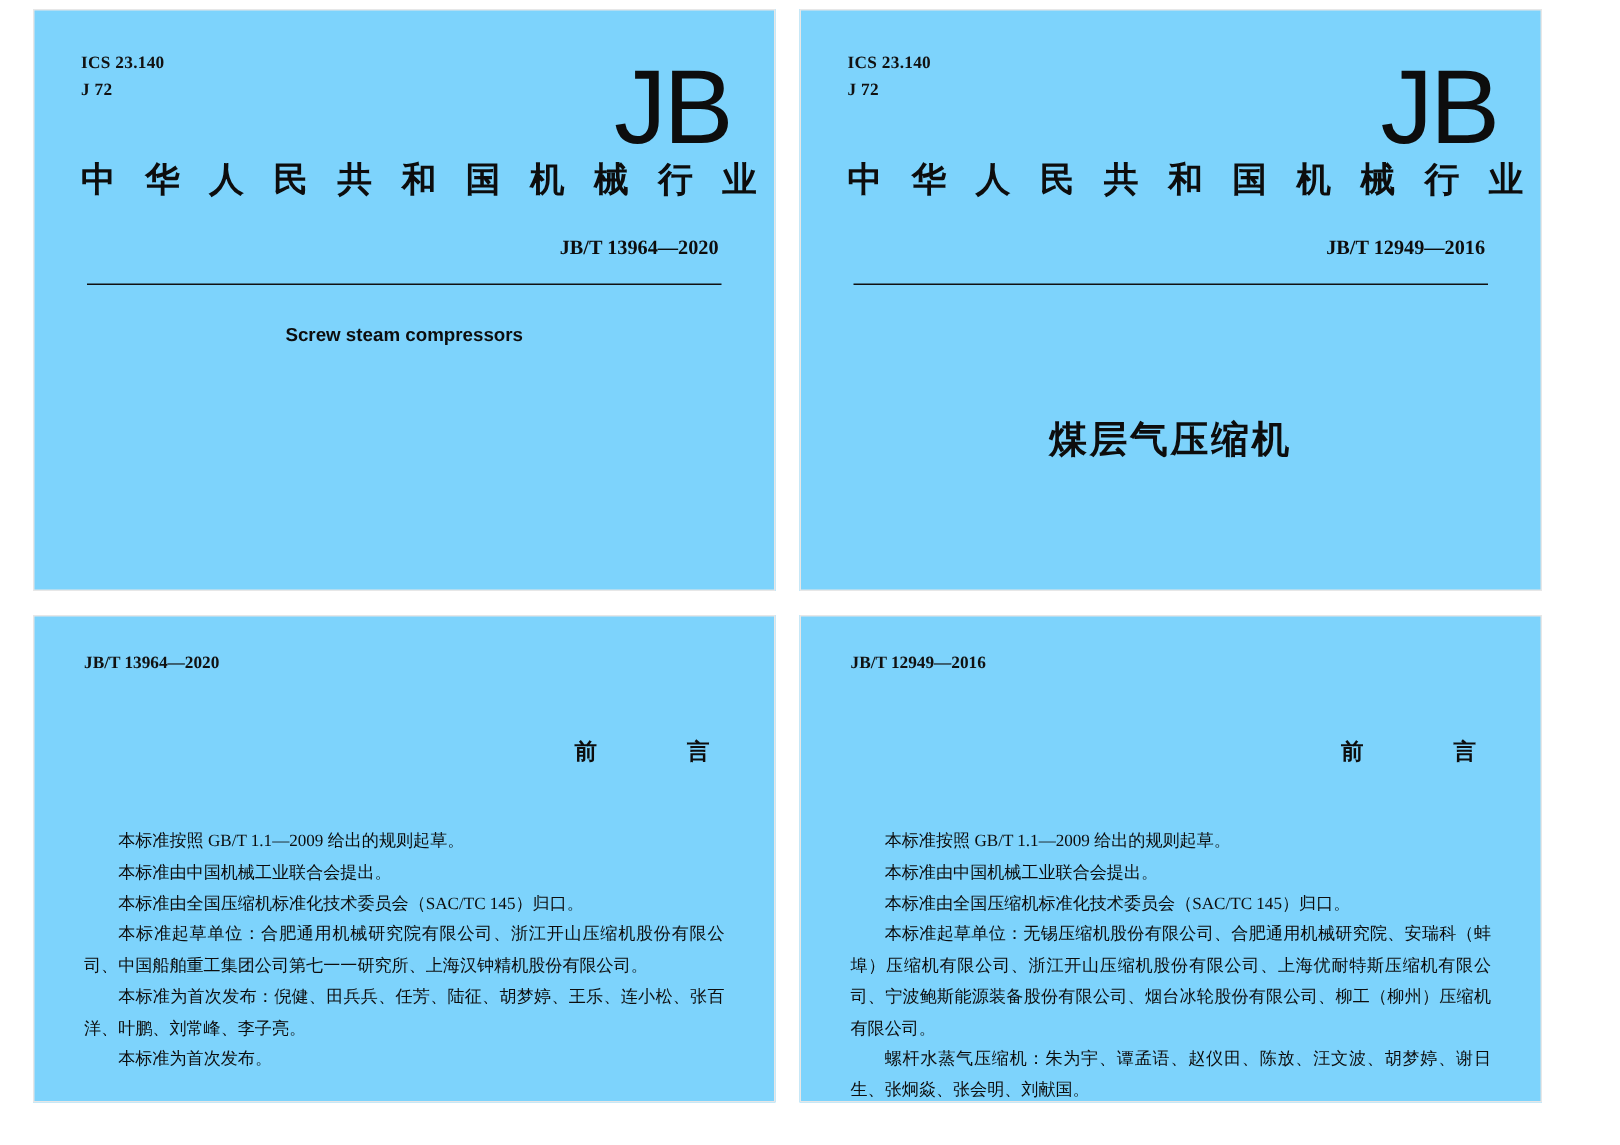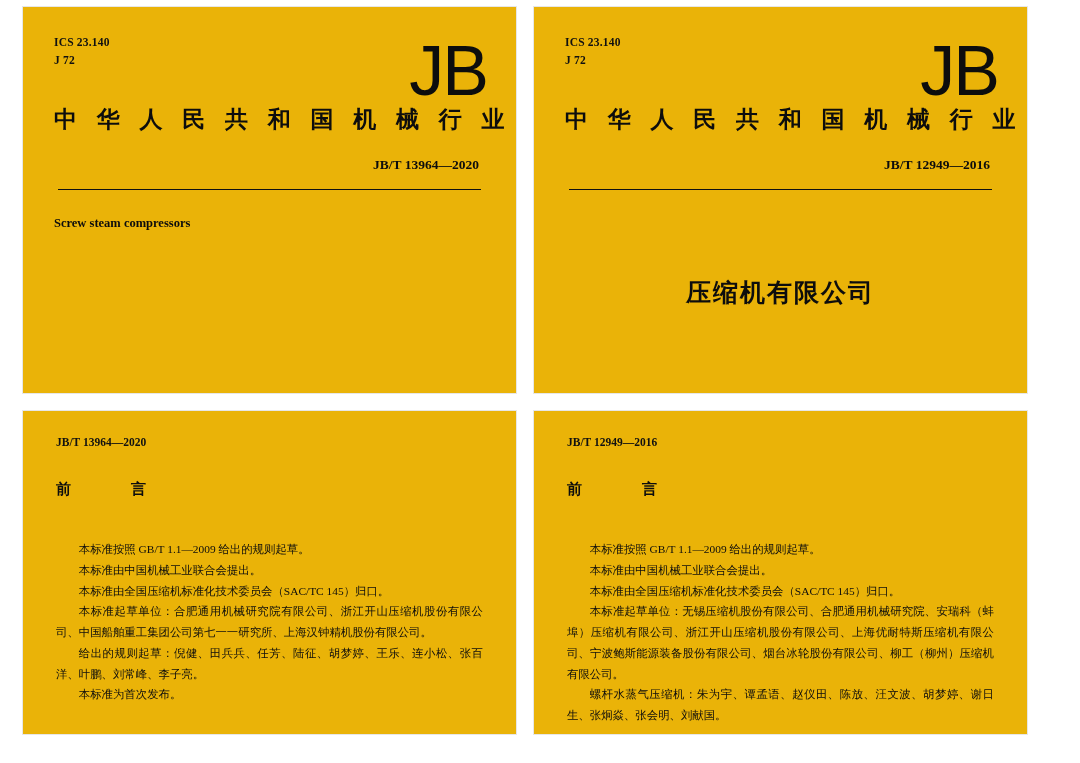--- a/index.html
+++ b/index.html
@@ -16,21 +16,21 @@
   .page-grid {
     position: relative;
     width: 1080px;
     height: 763px;
     background: #ffffff;
   }
 
   
   .doc {
     position: absolute;
-    background: #eab308;
+    background: #7dd3fc;
     box-sizing: border-box;
     overflow: hidden;
   }
   .doc.cover-left  { left: 22px;  top: 6px;   width: 495px; height: 388px; }
   .doc.cover-right { left: 533px; top: 6px;   width: 495px; height: 388px; }
   .doc.fore-left   { left: 22px;  top: 410px; width: 495px; height: 325px; }
   .doc.fore-right  { left: 533px; top: 410px; width: 495px; height: 325px; }
 
   
   .doc::after {
@@ -94,43 +94,43 @@
     margin-top: 86px;
     text-align: center;
     font-family: "Liberation Serif", serif;
     font-weight: bold;
     font-size: 25px;
     letter-spacing: 2px;
     color: #0d0d0d;
   }
   .doc-title-en {
     margin-top: 26px;
-    text-align: left;
-    font-family: Liberation Serif, serif;
+    text-align: center;
+    font-family: Liberation Sans, sans-serif;
     font-weight: bold;
     font-size: 12.5px;
     color: #0d0d0d;
   }
 
   
   .fore-inner {
     position: relative;
     padding: 26px 34px 0 34px;
     height: 100%;
     box-sizing: border-box;
   }
   .fore-header {
     font-family: "Liberation Serif", serif;
     font-weight: bold;
     font-size: 11.5px;
     color: #111;
   }
   .fore-heading {
-    margin-top: 32px;
-    text-align: left;
+    margin-top: 44px;
+    text-align: right;
     font-family: "Liberation Serif", serif;
     font-weight: bold;
     font-size: 15px;
     letter-spacing: 10px;
     color: #0d0d0d;
   }
   .fore-body {
     margin-top: 40px;
     font-family: "Liberation Serif", serif;
     font-size: 11.4px;
@@ -165,34 +165,34 @@
   <div class="doc cover-right">
     <div class="cover-inner">
       <div class="ics-block">
         <div>ICS 23.140</div>
         <div>J 72</div>
       </div>
       <div class="jb-logo">JB</div>
       <div class="std-title-cn">中 华 人 民 共 和 国 机 械 行 业 标 准</div>
       <div class="std-number">JB/T 12949—2016</div>
       <div class="rule"></div>
-      <div class="doc-title-cn">压缩机有限公司</div>
+      <div class="doc-title-cn">煤层气压缩机</div>
     </div>
   </div>
 
   <div class="doc fore-left">
     <div class="fore-inner">
       <div class="fore-header">JB/T 13964—2020</div>
       <div class="fore-heading">前　　言</div>
       <div class="fore-body">
         <p>本标准按照 GB/T 1.1—2009 给出的规则起草。</p>
         <p>本标准由中国机械工业联合会提出。</p>
         <p>本标准由全国压缩机标准化技术委员会（SAC/TC 145）归口。</p>
         <p>本标准起草单位：合肥通用机械研究院有限公司、浙江开山压缩机股份有限公司、中国船舶重工集团公司第七一一研究所、上海汉钟精机股份有限公司。</p>
-        <p>给出的规则起草：倪健、田兵兵、任芳、陆征、胡梦婷、王乐、连小松、张百洋、叶鹏、刘常峰、李子亮。</p>
+        <p>本标准为首次发布：倪健、田兵兵、任芳、陆征、胡梦婷、王乐、连小松、张百洋、叶鹏、刘常峰、李子亮。</p>
         <p>本标准为首次发布。</p>
       </div>
     </div>
   </div>
 
   <div class="doc fore-right">
     <div class="fore-inner">
       <div class="fore-header">JB/T 12949—2016</div>
       <div class="fore-heading">前　　言</div>
       <div class="fore-body">

